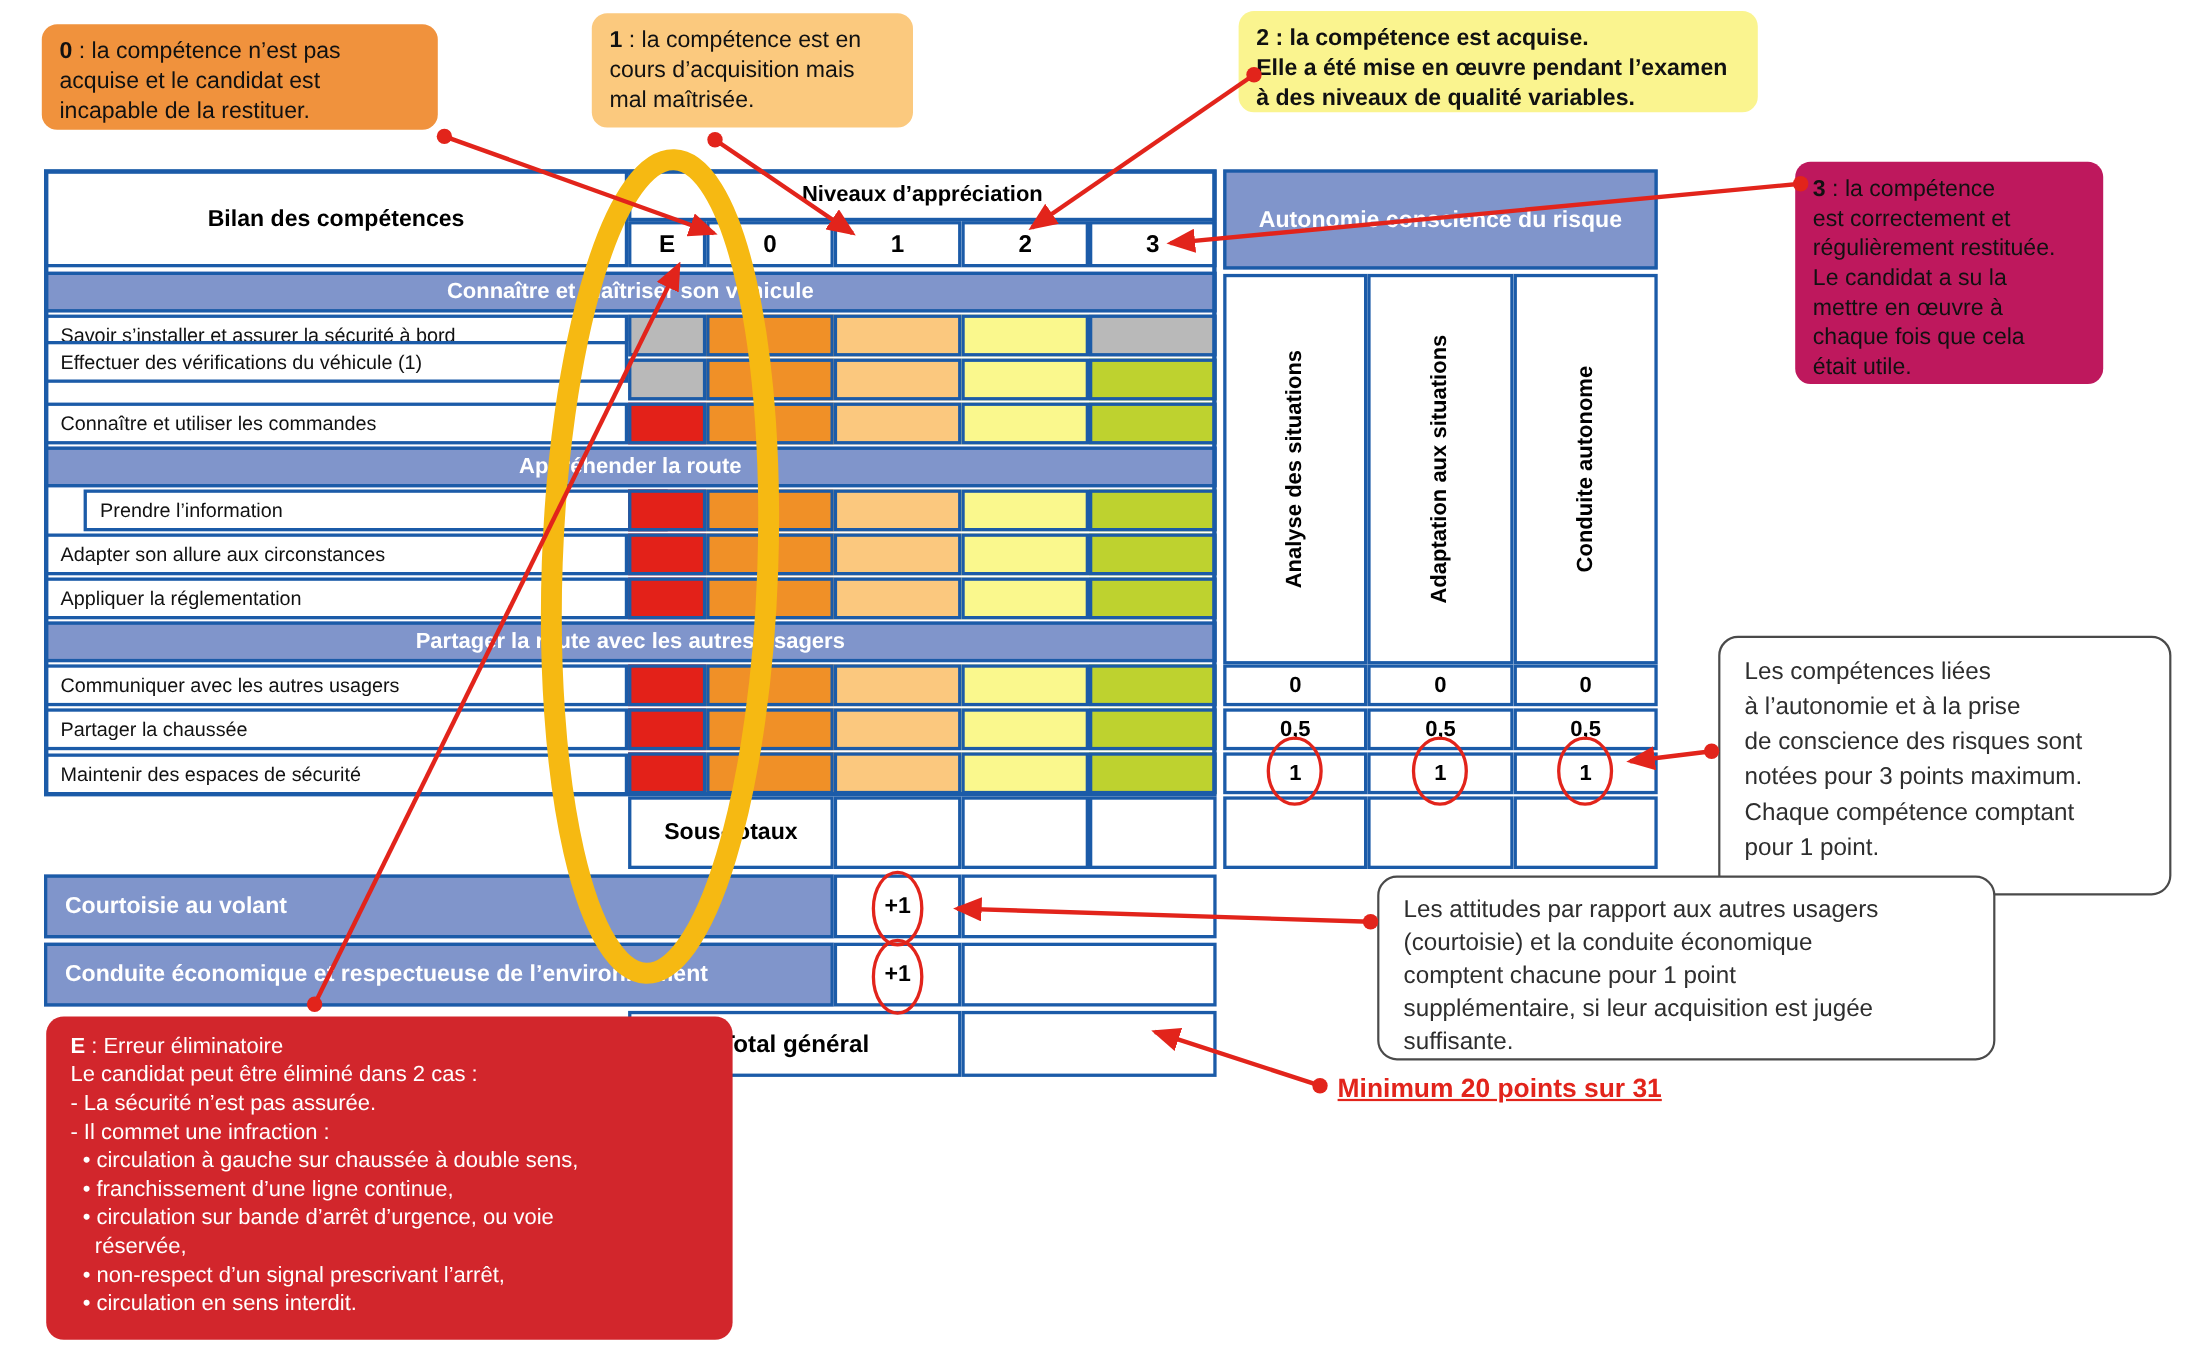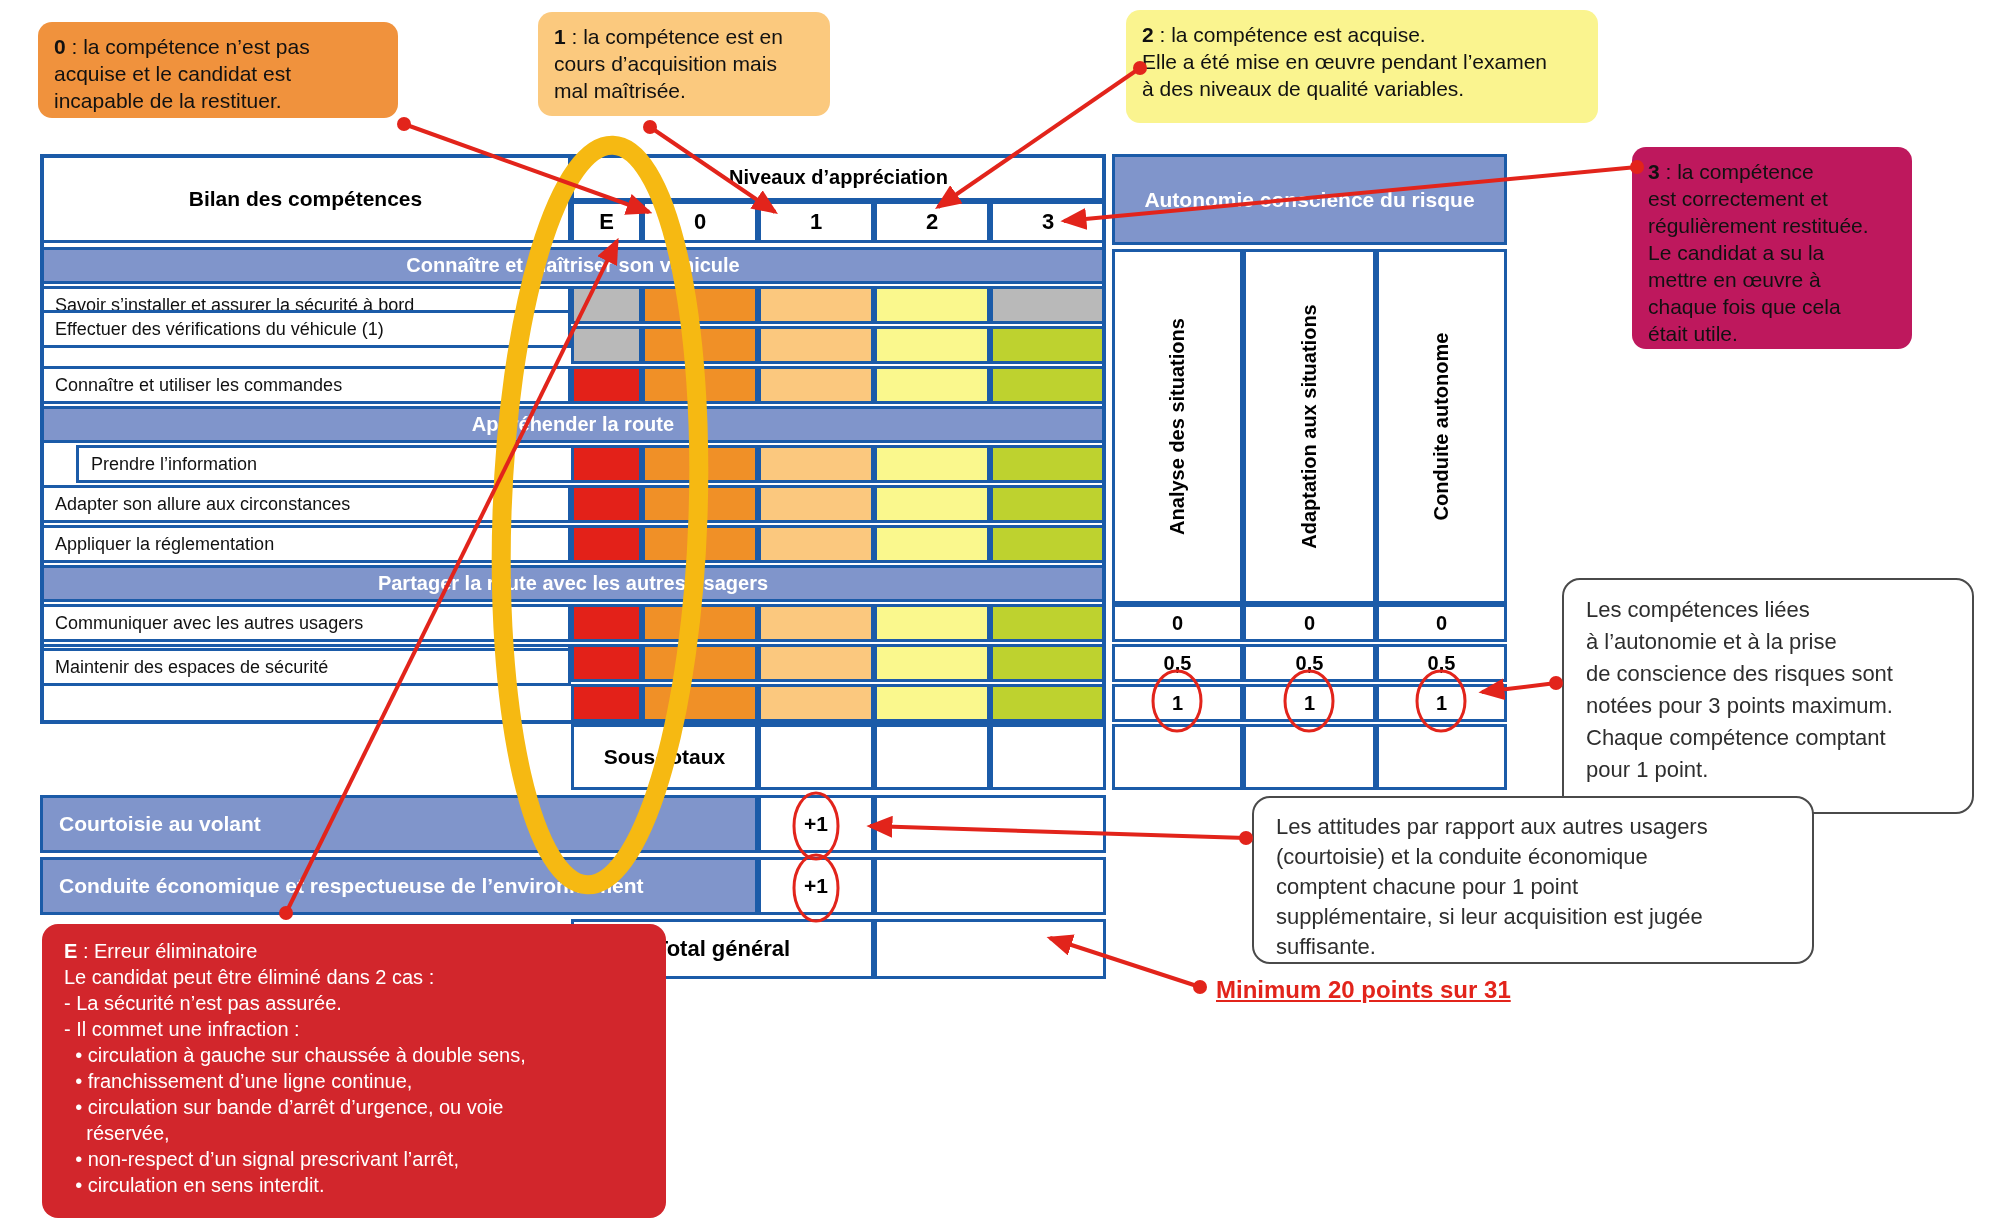--- a/index.html
+++ b/index.html
@@ -87,21 +87,21 @@
   <div class="cell" style="left: 874px; top: 604px; width: 116px; height: 38px; background: rgb(250, 248, 141);"></div>
   <div class="cell" style="left: 990px; top: 604px; width: 116px; height: 38px; background: rgb(190, 210, 47);"></div>
 
   <div class="cell left rowlabel" style="left:40px;top:644px;width:531px;height:38px;">Partager la chaussée</div>
   <div class="cell" style="left: 571px; top: 644px; width: 71px; height: 38px; background: rgb(227, 33, 25);"></div>
   <div class="cell" style="left: 642px; top: 644px; width: 116px; height: 38px; background: rgb(240, 144, 39);"></div>
   <div class="cell" style="left: 758px; top: 644px; width: 116px; height: 38px; background: rgb(251, 200, 126);"></div>
   <div class="cell" style="left: 874px; top: 644px; width: 116px; height: 38px; background: rgb(250, 248, 141);"></div>
   <div class="cell" style="left: 990px; top: 644px; width: 116px; height: 38px; background: rgb(190, 210, 47);"></div>
 
-  <div class="cell left rowlabel" style="left:40px;top:648px;width:531px;height:38px;padding-left:12px;">Maintenir des espaces de sécurité</div>
+  <div class="cell left rowlabel" style="left:40px;top:685px;width:531px;height:38px;padding-left:12px;">Maintenir des espaces de sécurité</div>
   <div class="cell" style="left: 571px; top: 684px; width: 71px; height: 38px; background: rgb(227, 33, 25);"></div>
   <div class="cell" style="left: 642px; top: 684px; width: 116px; height: 38px; background: rgb(240, 144, 39);"></div>
   <div class="cell" style="left: 758px; top: 684px; width: 116px; height: 38px; background: rgb(251, 200, 126);"></div>
   <div class="cell" style="left: 874px; top: 684px; width: 116px; height: 38px; background: rgb(250, 248, 141);"></div>
   <div class="cell" style="left: 990px; top: 684px; width: 116px; height: 38px; background: rgb(190, 210, 47);"></div>
 
   <div class="frame" style="left:40px;top:154px;width:1066px;height:570px;"></div>
 
   <div class="cell ctr" style="left:571px;top:724px;width:187px;height:66px;font-size:21px;font-weight:bold;">Sous-totaux</div>
   <div class="cell" style="left:758px;top:724px;width:116px;height:66px;"></div>
@@ -143,21 +143,21 @@
   <div class="cell ctr score" style="left:1376px;top:684px;width:131px;height:38px;">1</div>
 
   <div class="cell" style="left:1112px;top:724px;width:131px;height:66px;"></div>
   <div class="cell" style="left:1243px;top:724px;width:133px;height:66px;"></div>
   <div class="cell" style="left:1376px;top:724px;width:131px;height:66px;"></div>
 
   <div class="callout" style="left:38px;top:22px;width:360px;height:96px;background:#f0923d;"><b>0</b><span> : la compétence n’est pas acquise et le candidat est incapable de la restituer.</span></div>
 
   <div class="callout" style="left:538px;top:12px;width:292px;height:104px;background:#fbc97e;"><b>1</b><span> : la compétence est en cours d’acquisition mais mal maîtrisée.</span></div>
 
-  <div class="callout" style="left:1126px;top:10px;width:472px;height:113px;background:#faf48f;"><b>2</b><span> : la compétence est acquise.
+  <div class="callout" style="left:1126px;top:10px;width:472px;height:92px;background:#faf48f;font-weight:bold;"><b>2</b><span> : la compétence est acquise.
 Elle a été mise en œuvre pendant l’examen
 à des niveaux de qualité variables.</span></div>
 
   <div class="callout" style="left:1632px;top:147px;width:280px;height:202px;background:#be185d;line-height:27px;"><b>3</b><span> : la compétence
 est correctement et
 régulièrement restituée.
 Le candidat a su la
 mettre en œuvre à
 chaque fois que cela
 était utile.</span></div>

